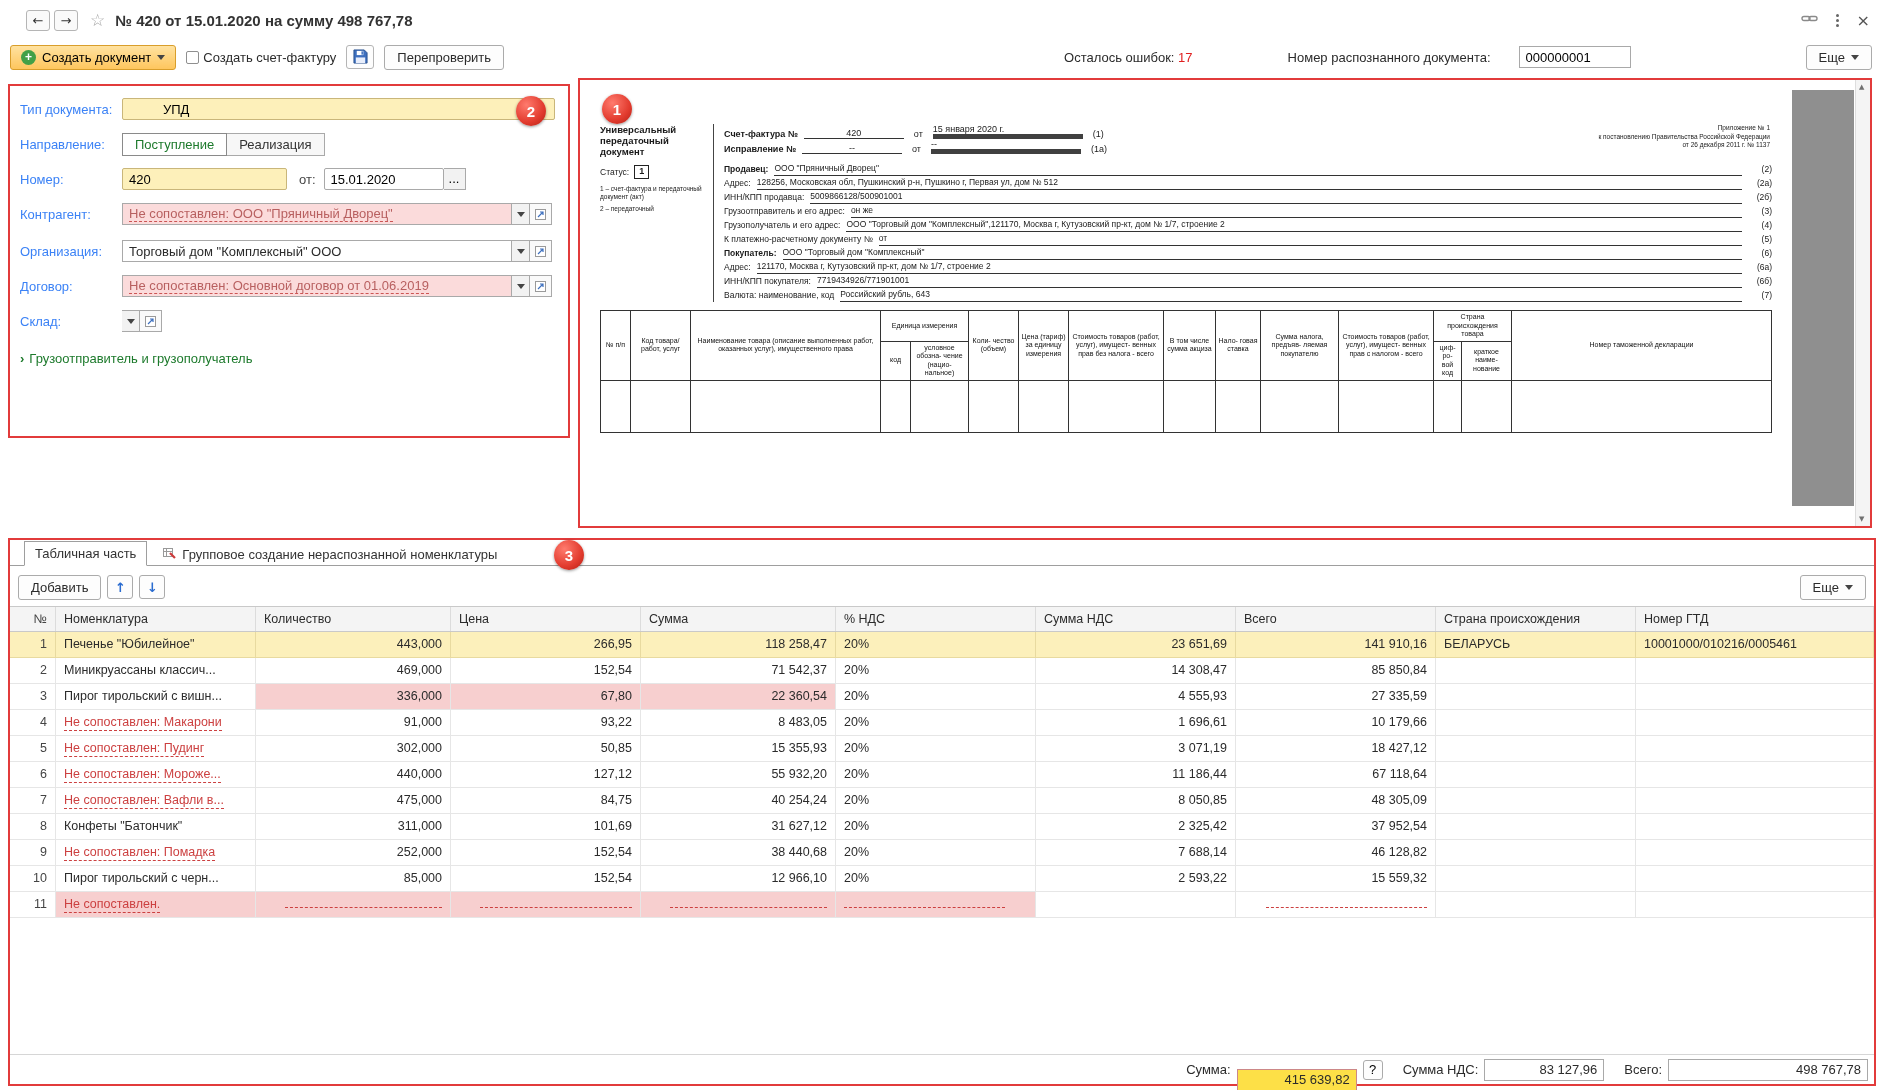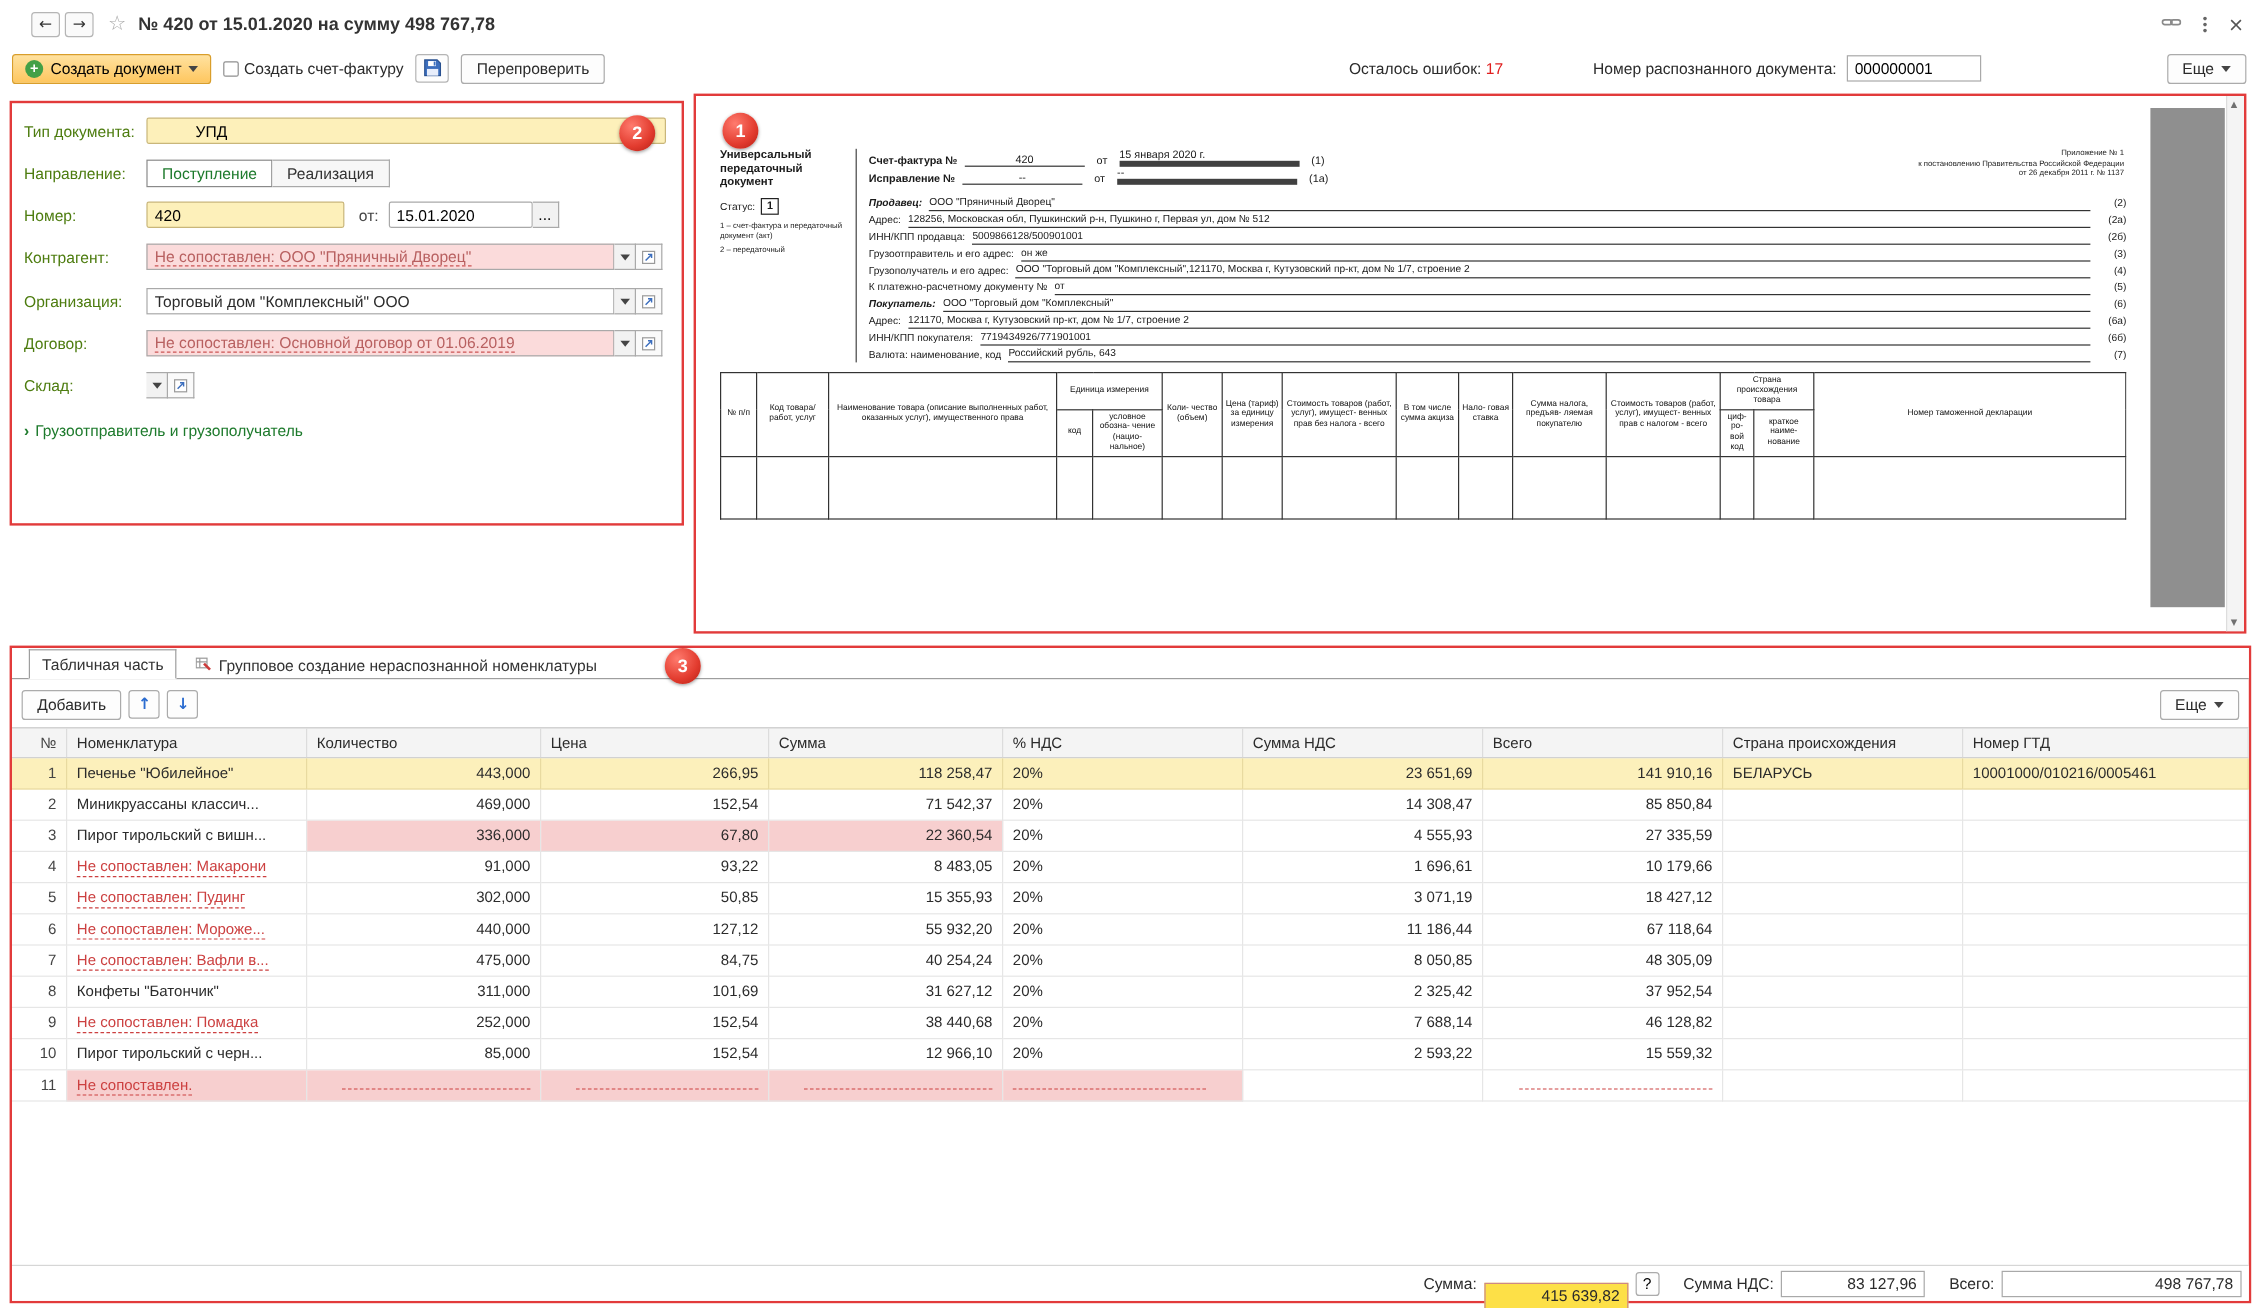--- a/index.html
+++ b/index.html
@@ -24,31 +24,31 @@
   .btn { border:1px solid #ababab; background:#fdfdfd; border-radius:3px; padding:4px 12px; font:inherit; cursor:pointer;
          color:#2b2b2b; display:inline-flex; align-items:center; gap:6px; white-space:nowrap; }
   .btn-create { background:linear-gradient(#ffe2a0,#fec65e); border:1px solid #d99e2b; border-radius:3px; padding:4px 10px;
                 display:inline-flex; align-items:center; gap:6px; font:inherit; cursor:pointer; white-space:nowrap; }
   .plus-icon { width:15px; height:15px; background:#43a047; color:#fff; border-radius:50%; font-weight:bold; font-size:12px;
                line-height:15px; text-align:center; display:inline-block; }
   .caret { width:0; height:0; border-left:4px solid transparent; border-right:4px solid transparent; border-top:5px solid #444; display:inline-block; }
   .chk { display:inline-flex; align-items:center; gap:4px; cursor:pointer; }
   .chk .box { width:13px; height:13px; border:1px solid #8f8f8f; background:#fff; border-radius:2px; display:inline-block; }
   .btn-icon { width:28px; height:24px; border:1px solid #b5b5b5; background:#fdfdfd; border-radius:3px; cursor:pointer; padding:2px 0 0 0; }
-  .tb-right { margin-left:auto; display:flex; align-items:center; }
+  .tb-right { margin-left:auto; display:flex; align-items:center;gap:20px; }
   .errors { margin-right:75px; white-space:nowrap; }
   .red { color:#e02020; font-weight:normal; font-style:normal; }
   .docnum-label { margin-right:8px; white-space:nowrap; }
   .docnum-input { width:112px; height:22px; border:1px solid #a9a9a9; padding:0 6px; font:inherit; }
   .btn-more { margin-left:155px; }
 
   
   .form-panel { position:absolute; left:8px; top:84px; width:562px; height:354px; border:2px solid #e23b3b; background:#fff; }
   .frow { position:absolute; left:10px; right:6px; height:24px; display:flex; align-items:center; }
-  .flabel { width:102px; flex:none; color:#4d7c0f; }
+  .flabel { width:102px; flex:none; color:#3b82f6; }
   input.fld { height:22px; border:1px solid #a9a9a9; padding:0 6px; font:inherit; border-radius:2px; background:#fff; }
   .yellow { background:#fdf0ba !important; border-color:#c9b67a !important; }
   .finput-box { height:22px; border:1px solid #a9a9a9; padding:0 6px; display:flex; align-items:center; overflow:hidden;
                 white-space:nowrap; background:#fff; }
   .lookup { width:390px; }
   .pinkbg { background:#fbdbdb; }
   .unmatched-form { color:#b86060; border-bottom:1px dashed #cc5555; white-space:nowrap; overflow:hidden; }
   .combo-btn { width:18px; height:22px; border:1px solid #a9a9a9; border-left:none; background:#f2f2f2; display:inline-flex;
                align-items:center; justify-content:center; cursor:pointer; padding:0; }
   .open-btn { width:22px; height:22px; border:1px solid #a9a9a9; border-left:none; background:#fafafa; cursor:pointer; padding:0;
@@ -83,21 +83,21 @@
   .inv-lines { width:560px; }
   .inv-line { display:flex; align-items:flex-end; font-size:9px; height:15px; }
   .ilabel { font-weight:bold; white-space:nowrap; }
   .uval { width:100px; text-align:center; border-bottom:1px solid #333; margin-left:6px; }
   .uot { margin:0 10px; }
   .udate { width:150px; text-align:left; border-bottom:5px solid #404040; }
   .lnum { margin-left:10px; }
   .appendix { margin-left:auto; text-align:right; font-size:6.5px; line-height:8.5px; color:#222; padding-right:2px; }
   .inv-field { display:flex; align-items:flex-end; font-size:8.5px; line-height:13px; }
   .inv-field .fl { white-space:nowrap; padding-right:6px; }
-  .inv-field .fl.b { font-weight:bold;font-style:italic; }
+  .inv-field .fl.b { font-weight:bold; }
   .inv-field .fv { flex:1; border-bottom:1px solid #333; white-space:nowrap; overflow:hidden; min-width:0; }
   .inv-field .fn { width:30px; text-align:right; flex:none; }
   .inv-table { width:100%; border-collapse:collapse; table-layout:fixed; font-size:7px; line-height:8.5px; margin-top:8px; color:#111; }
   .inv-table th, .inv-table td { border:1px solid #333; padding:2px 2px; text-align:center; vertical-align:middle; font-weight:normal; overflow:hidden; }
   .inv-table tbody td { height:52px; }
 
   
   .bottom-panel { position:absolute; left:8px; top:538px; width:1868px; height:548px; border:2px solid #e23b3b; background:#fff; }
   .tabbar { position:absolute; top:0; left:0; width:100%; height:26px; border-bottom:1px solid #9e9e9e; display:flex;
             align-items:flex-end; padding-left:14px; gap:6px; background:#fff; }

